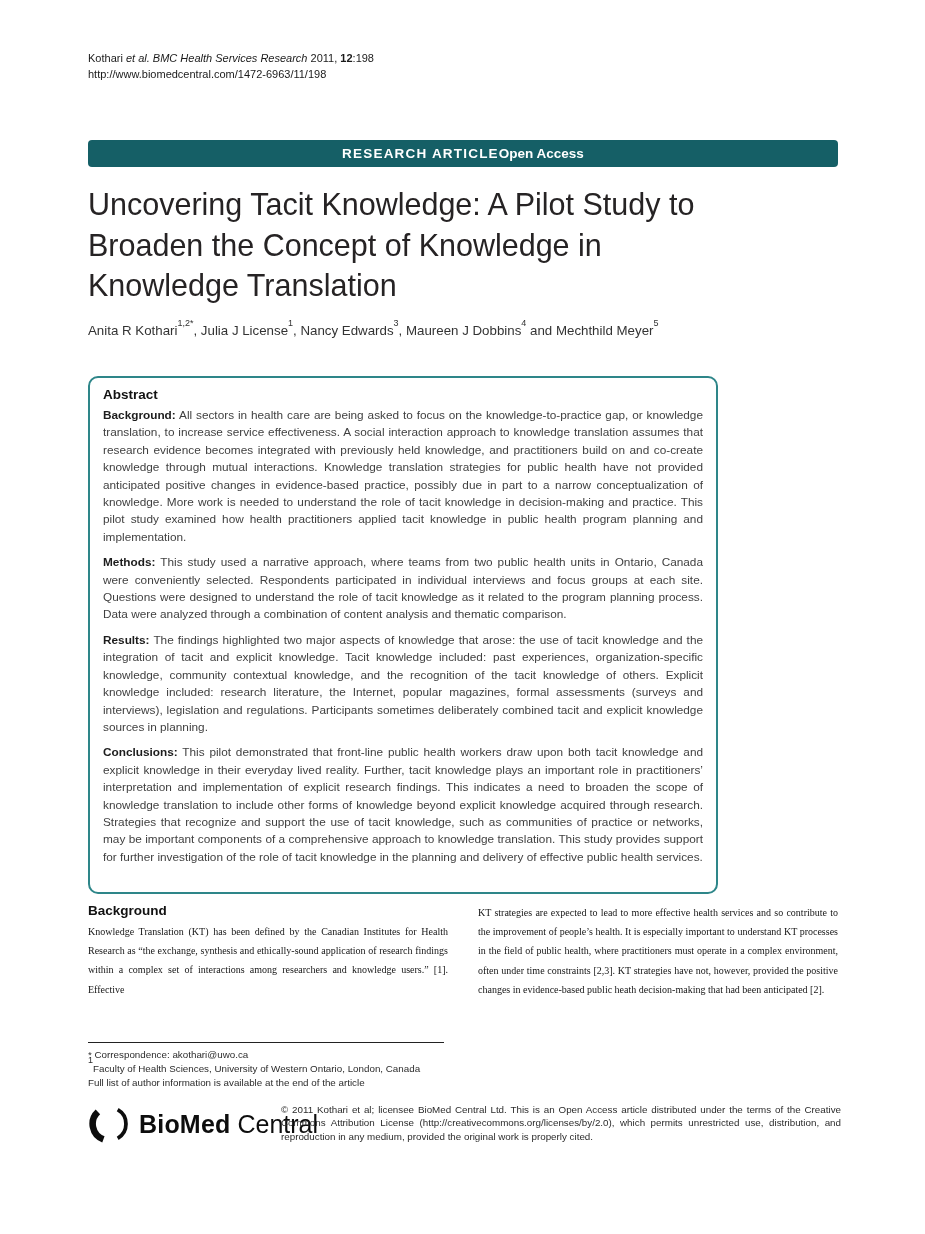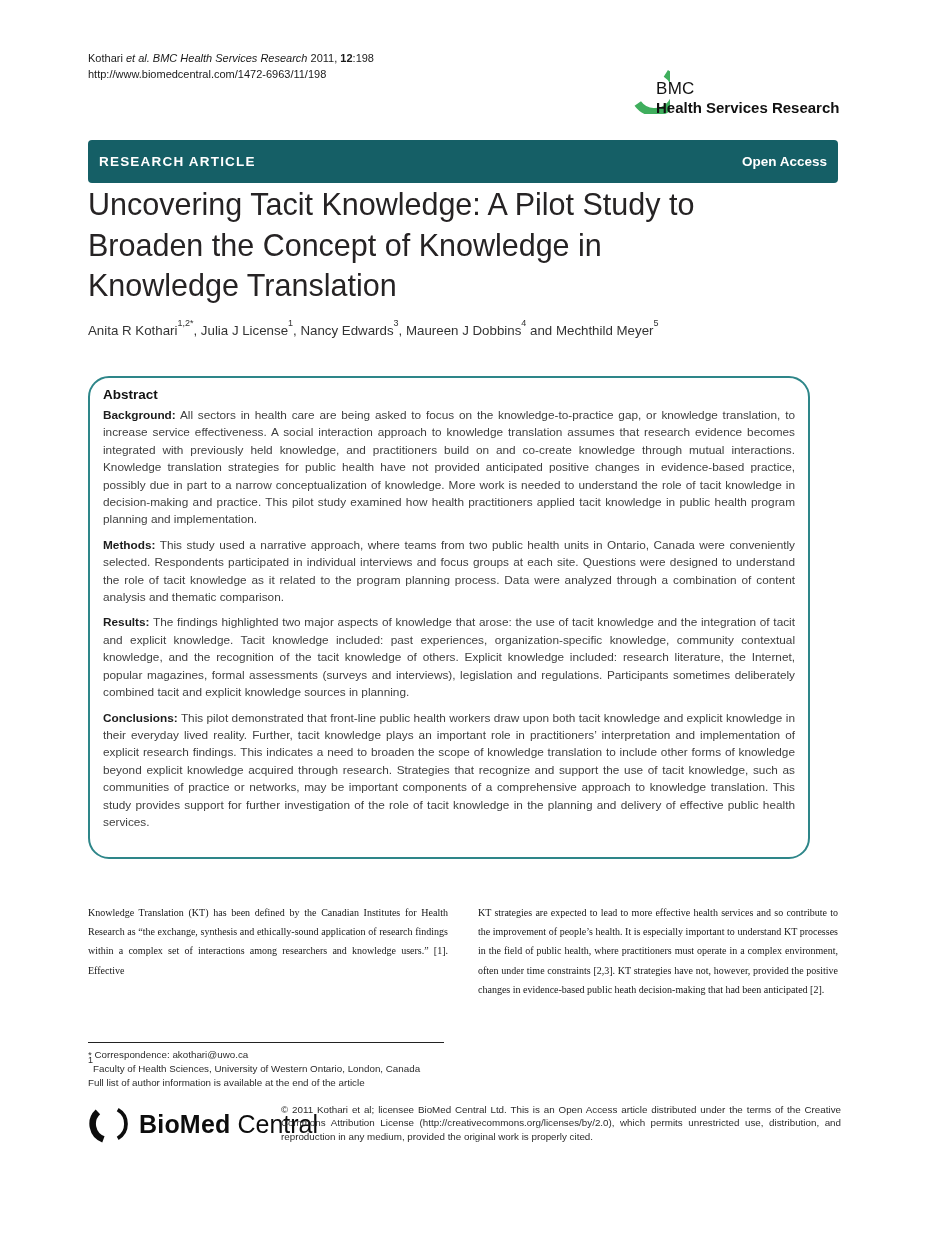--- a/index.html
+++ b/index.html
@@ -17,34 +17,34 @@
   
   .citation{position:absolute;top:51px;left:88px;font-size:11px;line-height:15.5px;color:#1a1a1a;}
   .citation .vol{font-weight:bold;}
   
   .bmc-logo{position:absolute;top:52px;left:624px;width:220px;height:62px;}
   .bmc-logo svg{position:absolute;left:0;top:0;}
   .bmc-logo .bmc-word{position:absolute;left:32px;top:27px;font-size:17px;letter-spacing:0.3px;color:#111;}
   .bmc-logo .bmc-journal{position:absolute;left:32px;top:47px;font-size:15px;font-weight:bold;white-space:nowrap;color:#111;}
   
   .banner{
-    position:absolute;top:140px;left:88px;width:750px;height:43px;
+    position:absolute;top:140px;left:88px;width:750px;height:27px;
     background:var(--banner-teal);border-radius:4px;color:#fff;
-    display:flex;align-items:center;justify-content:space-between;padding:0 11px;
+    display:flex;align-items:center;justify-content:center;padding:0 22px;
   }
   .banner .b-left{font-size:13.5px;font-weight:bold;letter-spacing:1.2px;}
   .banner .b-right{font-size:13.5px;font-weight:bold;}
   
   .title{position:absolute;top:184px;left:88px;width:780px;font-size:30.5px;line-height:40.5px;font-weight:normal;color:#262324;margin:0;}
   .authors{position:absolute;top:323px;left:88px;width:750px;font-size:13.3px;color:#333;}
   .authors sup, .footnote sup{font-size:9px;position:relative;top:-0.45em;line-height:0;}
   
   .abstract{
-    position:absolute;top:376px;left:88px;width:722px;
-    border:2px solid var(--abstract-border);border-radius:21px;
+    position:absolute;top:376px;left:88px;width:630px;
+    border:2px solid var(--abstract-border);border-radius:10px;
     padding:9px 13px 10px;background:#fff;
   }
   .abstract h2{font-size:13.5px;margin:0 0 5px;color:#111;}
   .abstract p{margin:3px 0 8px;font-size:11.8px;line-height:17.4px;color:#3f3f3f;text-align:justify;}
   .abstract p:last-child{margin-bottom:16px;}
   .abstract b{color:#1c1c1c;}
   
   .columns{position:absolute;top:903px;left:88px;width:750px;display:flex;gap:30px;}
   .col{width:360px;}
   .col h3{font-size:13.5px;margin:0 0 4px;color:#111;}
@@ -67,27 +67,20 @@
 </head>
 <body>
 
 <div class="page">
 
   <div class="citation">
     <div><span>Kothari </span><i>et al. BMC Health Services Research</i><span> 2011, </span><span class="vol">12</span><span>:198</span></div>
     <div>http://www.biomedcentral.com/1472-6963/11/198</div>
   </div>
 
-  <div class="bmc-logo">
-    <svg width="46" height="62" viewBox="0 0 46 62">
-      <path d="M 11 50 A 21 21 0 1 0 43 24" fill="none" stroke="#3fae5d" stroke-width="8" stroke-linecap="butt" transform="rotate(-8 23 31)"></path>
-    </svg>
-    <div class="bmc-word">BMC</div>
-    <div class="bmc-journal">Health Services Research</div>
-  </div>
 
   <div class="banner">
     <span class="b-left">RESEARCH ARTICLE</span>
     <span class="b-right">Open Access</span>
   </div>
 
   <h1 class="title">
     <div>Uncovering Tacit Knowledge: A Pilot Study to</div>
     <div>Broaden the Concept of Knowledge in</div>
     <div>Knowledge Translation</div>
@@ -100,20 +93,21 @@
   <div class="abstract">
     <h2>Abstract</h2>
     <p><b>Background:</b> <span>All sectors in health care are being asked to focus on the knowledge-to-practice gap, or knowledge translation, to increase service effectiveness. A social interaction approach to knowledge translation assumes that research evidence becomes integrated with previously held knowledge, and practitioners build on and co-create knowledge through mutual interactions. Knowledge translation strategies for public health have not provided anticipated positive changes in evidence-based practice, possibly due in part to a narrow conceptualization of knowledge. More work is needed to understand the role of tacit knowledge in decision-making and practice. This pilot study examined how health practitioners applied tacit knowledge in public health program planning and implementation.</span></p>
     <p><b>Methods:</b> <span>This study used a narrative approach, where teams from two public health units in Ontario, Canada were conveniently selected. Respondents participated in individual interviews and focus groups at each site. Questions were designed to understand the role of tacit knowledge as it related to the program planning process. Data were analyzed through a combination of content analysis and thematic comparison.</span></p>
     <p><b>Results:</b> <span>The findings highlighted two major aspects of knowledge that arose: the use of tacit knowledge and the integration of tacit and explicit knowledge. Tacit knowledge included: past experiences, organization-specific knowledge, community contextual knowledge, and the recognition of the tacit knowledge of others. Explicit knowledge included: research literature, the Internet, popular magazines, formal assessments (surveys and interviews), legislation and regulations. Participants sometimes deliberately combined tacit and explicit knowledge sources in planning.</span></p>
     <p><b>Conclusions:</b> <span>This pilot demonstrated that front-line public health workers draw upon both tacit knowledge and explicit knowledge in their everyday lived reality. Further, tacit knowledge plays an important role in practitioners’ interpretation and implementation of explicit research findings. This indicates a need to broaden the scope of knowledge translation to include other forms of knowledge beyond explicit knowledge acquired through research. Strategies that recognize and support the use of tacit knowledge, such as communities of practice or networks, may be important components of a comprehensive approach to knowledge translation. This study provides support for further investigation of the role of tacit knowledge in the planning and delivery of effective public health services.</span></p>
   </div>
 
   <div class="columns">
     <div class="col">
+      <h3>Background</h3>
       <p class="body-text">Knowledge Translation (KT) has been defined by the Canadian Institutes for Health Research as “the exchange, synthesis and ethically-sound application of research findings within a complex set of interactions among researchers and knowledge users.” [1]. Effective</p>
     </div>
     <div class="col">
       <p class="body-text">KT strategies are expected to lead to more effective health services and so contribute to the improvement of people’s health. It is especially important to understand KT processes in the field of public health, where practitioners must operate in a complex environment, often under time constraints [2,3]. KT strategies have not, however, provided the positive changes in evidence-based public heath decision-making that had been anticipated [2].</p>
     </div>
   </div>
 
   <div class="footnote">
     <div class="rule"></div>
     <div>* Correspondence: akothari@uwo.ca</div>

